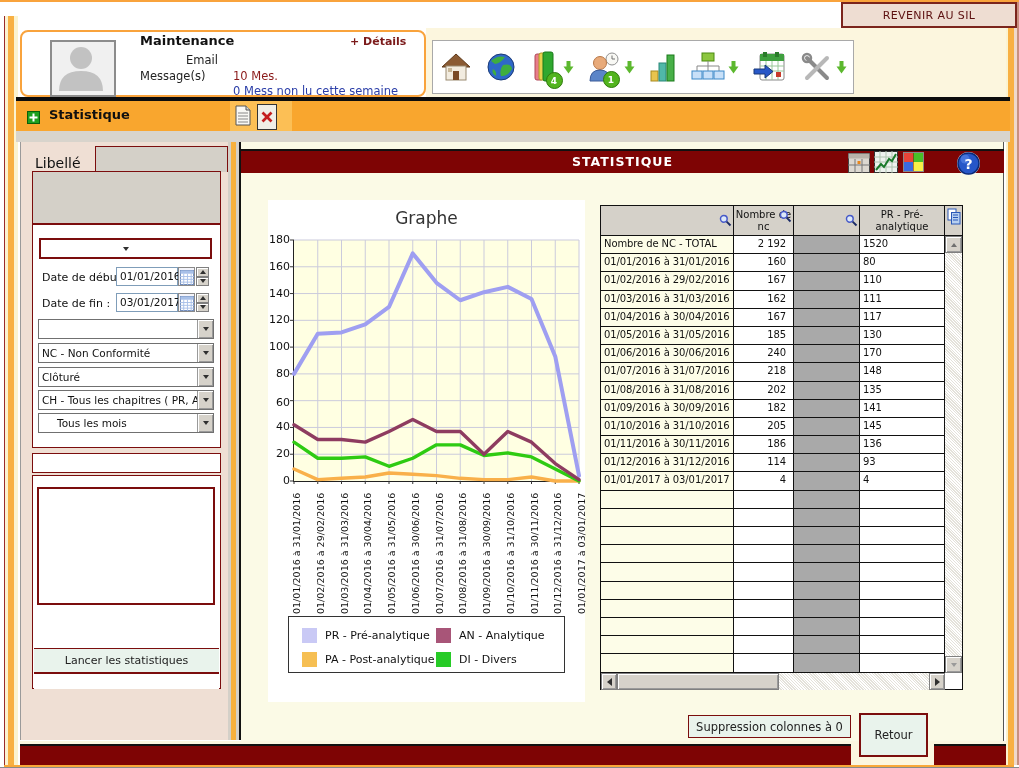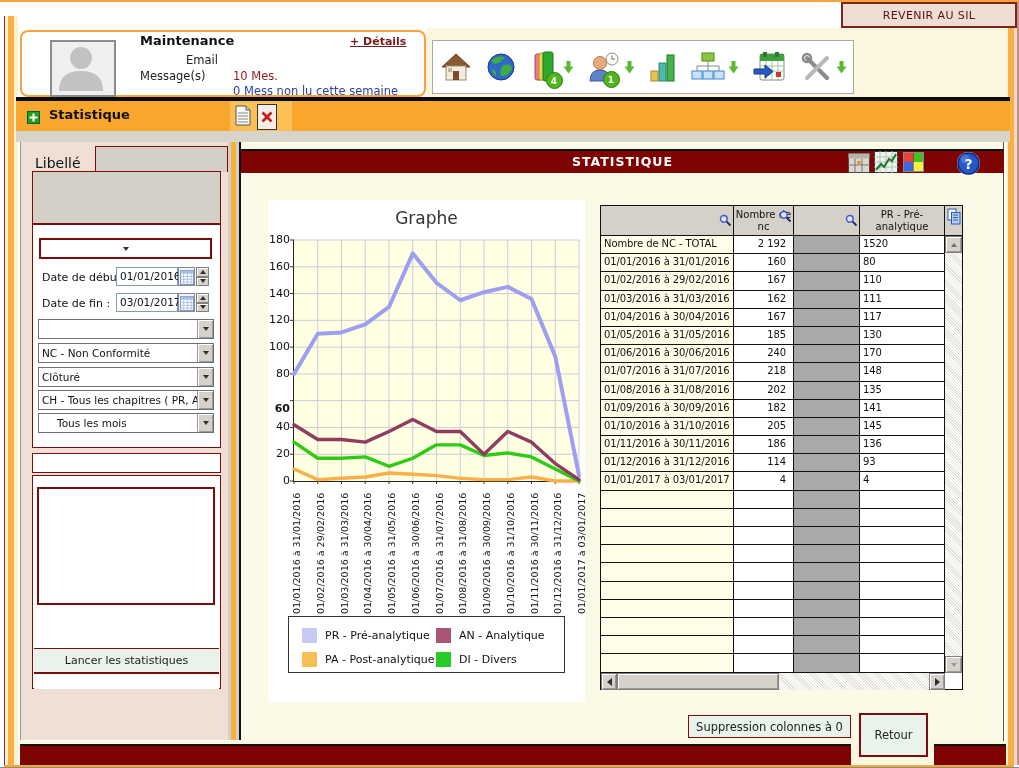--- a/index.html
+++ b/index.html
@@ -5,21 +5,21 @@
   html,body{margin:0;padding:0;}
   body{font-family:"DejaVu Sans","Liberation Sans",sans-serif;background:#fff;}
   #screen{position:relative;width:1019px;height:768px;background:#fff;overflow:hidden;}
   
   .edge{position:absolute;}
   
   #revenir-btn{position:absolute;left:841px;top:2px;width:176px;height:26px;background:#eeddd2;border:2px solid #7b241c;color:#5c1010;font-size:11px;display:flex;align-items:center;justify-content:center;letter-spacing:.4px;box-sizing:border-box;cursor:pointer;}
   #user-box{position:absolute;left:20px;top:30px;width:406px;height:67px;background:#fff;border:2px solid #f9a33c;border-radius:8px;box-sizing:border-box;}
   #avatar{position:absolute;left:28px;top:8px;width:62px;height:53px;background:#f0f0f0;border:2px solid #8c8c8c;overflow:hidden;}
   .hdr-title{position:absolute;left:118px;top:1px;font-size:13px;font-weight:bold;color:#111;}
-  .hdr-details{position:absolute;left:328px;top:3px;font-size:11px;font-weight:bold;color:#7b1a1a;text-decoration:underline;cursor:pointer;}
+  .hdr-details{position:absolute;left:328px;top:3px;font-size:11px;font-weight:bold;color:#7b1a1a;cursor:pointer;}
   .hdr-line{position:absolute;font-size:11.5px;color:#222;}
   #toolbar{position:absolute;left:432px;top:40px;width:422px;height:54px;background:#fff;border:1px solid #a9a9a9;display:flex;align-items:center;justify-content:space-around;box-sizing:border-box;}
   .tool{position:relative;display:flex;align-items:center;cursor:pointer;}
   .badge{position:absolute;bottom:-5px;left:16px;width:15px;height:15px;border-radius:50%;background:#52b41e;border:1px solid #2e7a0c;color:#fff;font-size:9px;font-weight:bold;display:flex;align-items:center;justify-content:center;}
   .dn-arrow{margin-left:3px;}
   
   #black-sep{position:absolute;left:16px;top:97px;width:994px;height:4px;background:#0c0c0c;}
   #tabbar{position:absolute;left:16px;top:101px;width:994px;height:30px;background:#f9a62e;}
   #tab-zone{position:absolute;left:214px;top:0px;width:62px;height:30px;background:#fcbf55;}
   #plus-ico{position:absolute;left:11px;top:8px;}
@@ -452,21 +452,21 @@
             <polyline points="0,133.88888888888889 23.75,93.72222222222223 47.5,92.38333333333333 71.25,84.35 95,66.94444444444446 118.75,13.388888888888886 142.5,42.844444444444434 166.25,60.25 190,52.21666666666667 213.75,46.861111111111114 237.5,58.9111111111111 261.25,116.48333333333333 285,235.64444444444445" fill="none" stroke="#9f9ff1" stroke-width="4" stroke-linejoin="round" stroke-linecap="round"></polyline>
             <polyline points="0,228.95 23.75,239.6611111111111 47.5,238.32222222222222 71.25,236.98333333333332 95,232.96666666666667 118.75,234.30555555555554 142.5,235.64444444444445 166.25,238.32222222222222 190,239.6611111111111 213.75,239.6611111111111 237.5,236.98333333333332 261.25,241 285,241" fill="none" stroke="#f9b04a" stroke-width="3.4" stroke-linejoin="round" stroke-linecap="round"></polyline>
             <polyline points="0,202.17222222222222 23.75,218.23888888888888 47.5,218.23888888888888 71.25,216.9 95,226.2722222222222 118.75,218.23888888888888 142.5,204.85 166.25,204.85 190,215.5611111111111 213.75,212.88333333333333 237.5,216.9 261.25,228.95 285,241" fill="none" stroke="#2ecb12" stroke-width="3.4" stroke-linejoin="round" stroke-linecap="round"></polyline>
             <polyline points="0,184.76666666666665 23.75,199.49444444444444 47.5,199.49444444444444 71.25,202.17222222222222 95,191.4611111111111 118.75,179.4111111111111 142.5,191.4611111111111 166.25,191.4611111111111 190,214.22222222222223 213.75,191.4611111111111 237.5,202.17222222222222 261.25,223.59444444444443 285,239.6611111111111" fill="none" stroke="#8e3c60" stroke-width="3.4" stroke-linejoin="round" stroke-linecap="round"></polyline>
           </svg>
       </div>
       <div id="y-labels">
           <div class="ylab" style="top: 234px;">0</div>
           <div class="ylab" style="top: 207.222px;">20</div>
           <div class="ylab" style="top: 180.444px;">40</div>
-          <div class="ylab" style="top: 162px; font-weight: bold;">60</div>
+          <div class="ylab" style="top: 156px;">60</div>
           <div class="ylab" style="top: 126.889px;">80</div>
           <div class="ylab" style="top: 100.111px;">100</div>
           <div class="ylab" style="top: 73.3333px;">120</div>
           <div class="ylab" style="top: 46.5556px;">140</div>
           <div class="ylab" style="top: 19.7778px;">160</div>
           <div class="ylab" style="top: -7px;">180</div>
         </div>
       <div id="x-labels">
           <div class="xlab" style="left: -2px;">01/01/2016 à 31/01/2016</div>
           <div class="xlab" style="left: 21.75px;">01/02/2016 à 29/02/2016</div>

